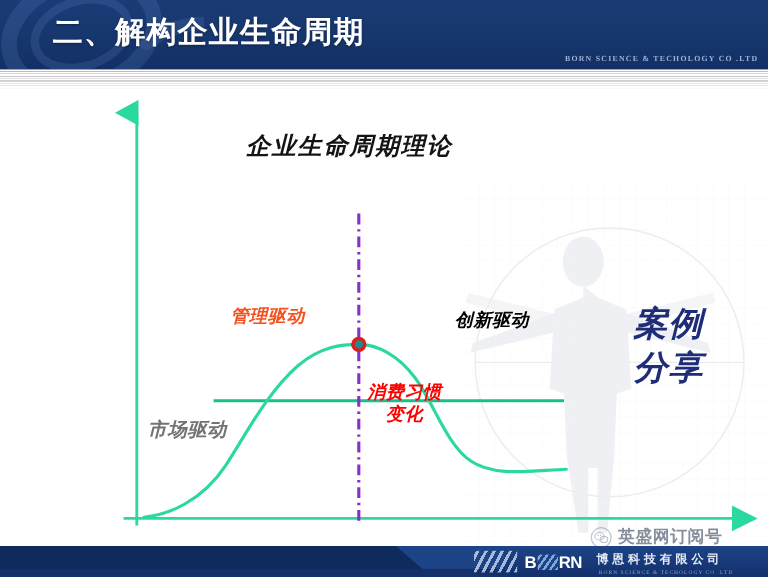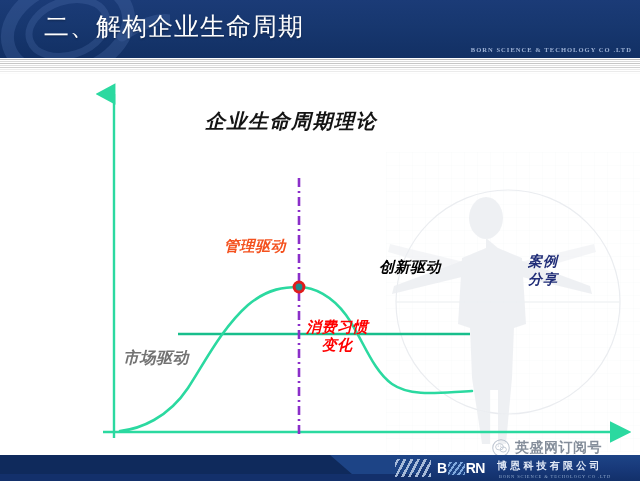--- a/index.html
+++ b/index.html
@@ -29,21 +29,21 @@
     left: -10px; top: -34px;
     width: 180px; height: 120px;
     opacity: .55;
     pointer-events: none;
   }
   .header-title {
     position: absolute;
     left: 44px; top: 9px;
     color: #ffffff;
     font-size: 25px;
-    font-weight: normal;
+    font-weight: bold;
     letter-spacing: 1px;
     line-height: 36px;
     text-shadow: 0 1px 2px rgba(0,0,0,.35);
     white-space: nowrap;
   }
   .header-corp {
     position: absolute;
     right: 8px; top: 46px;
     color: #9fb3d6;
     font-size: 6.5px;
@@ -100,25 +100,24 @@
     letter-spacing: 1.5px;
     white-space: nowrap;
   }
   .lbl {
     position: absolute;
     white-space: nowrap;
     font-weight: bold;
     line-height: 1.18;
   }
   .lbl-manage {
-    left: 192px; top: 164px;
+    left: 192px; top: 181px;
     font-size: 15px;
     color: #F4511E;
     letter-spacing: .5px;
-    margin-left: 32px;
   }
   .lbl-innovate {
     left: 379px; top: 185px;
     font-size: 15px;
     color: #000000;
     letter-spacing: .5px;
   }
   .lbl-market {
     left: 123px; top: 275px;
     font-size: 16px;
@@ -128,21 +127,21 @@
   .lbl-consume {
     left: 303px; top: 245px;
     font-size: 15px;
     color: #FF0000;
     text-align: center;
     width: 68px;
     letter-spacing: .5px;
   }
   .lbl-case {
     left: 528px; top: 178px;
-    font-size: 14px;
+    font-size: 28px;
     color: #1F2C77;
     font-weight: bold;
     line-height: 1.32;
     letter-spacing: 1px;
   }
 
   
   .wechat {
     position: absolute;
     left: 492px; top: 437px;

